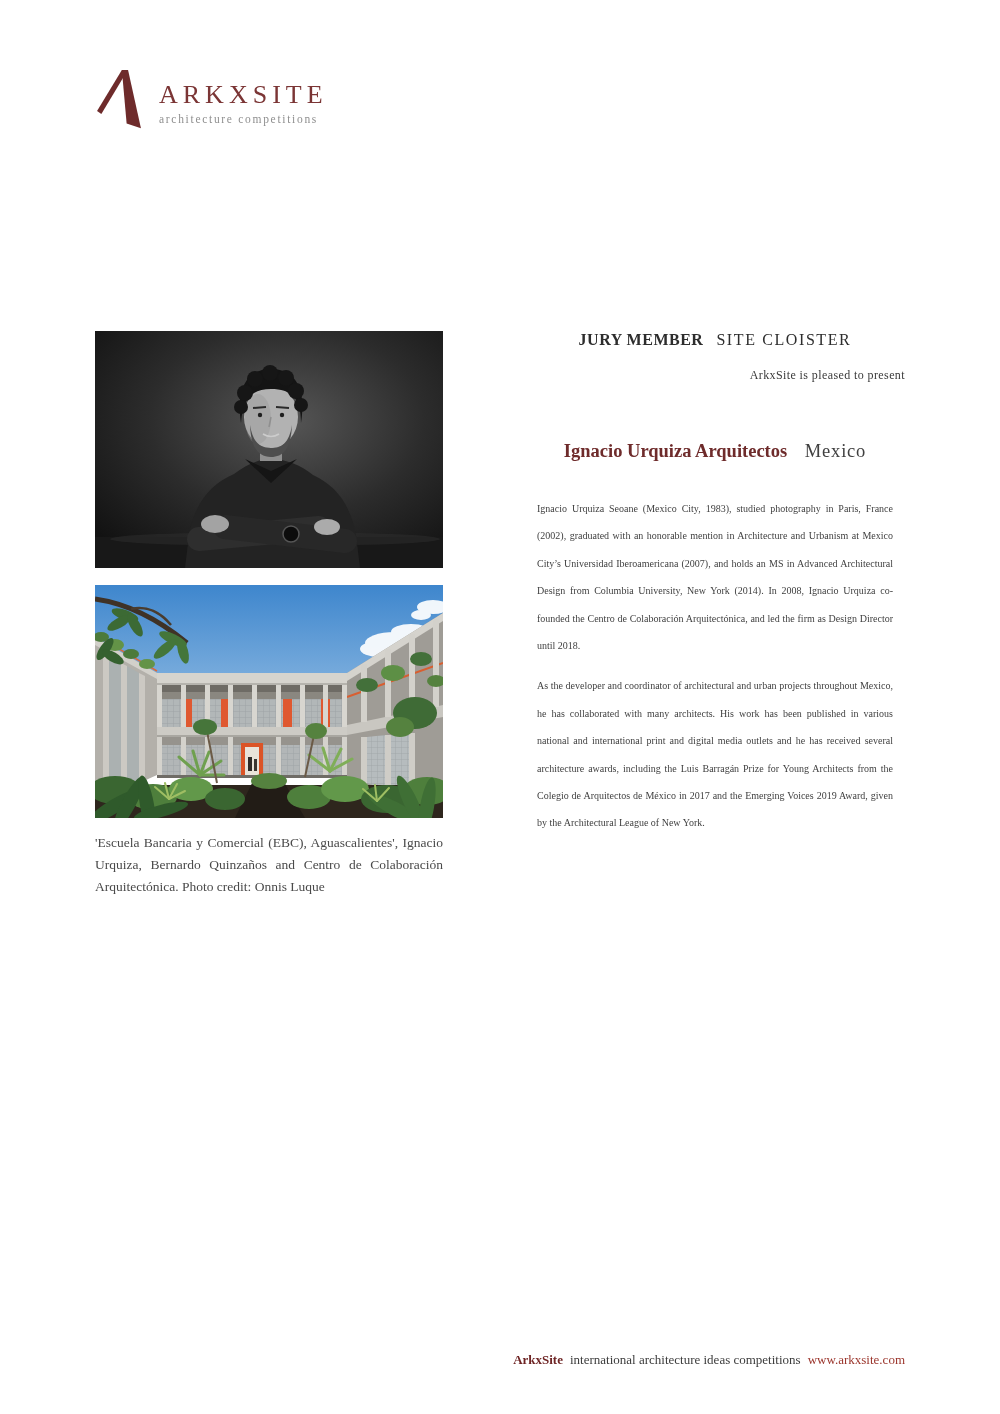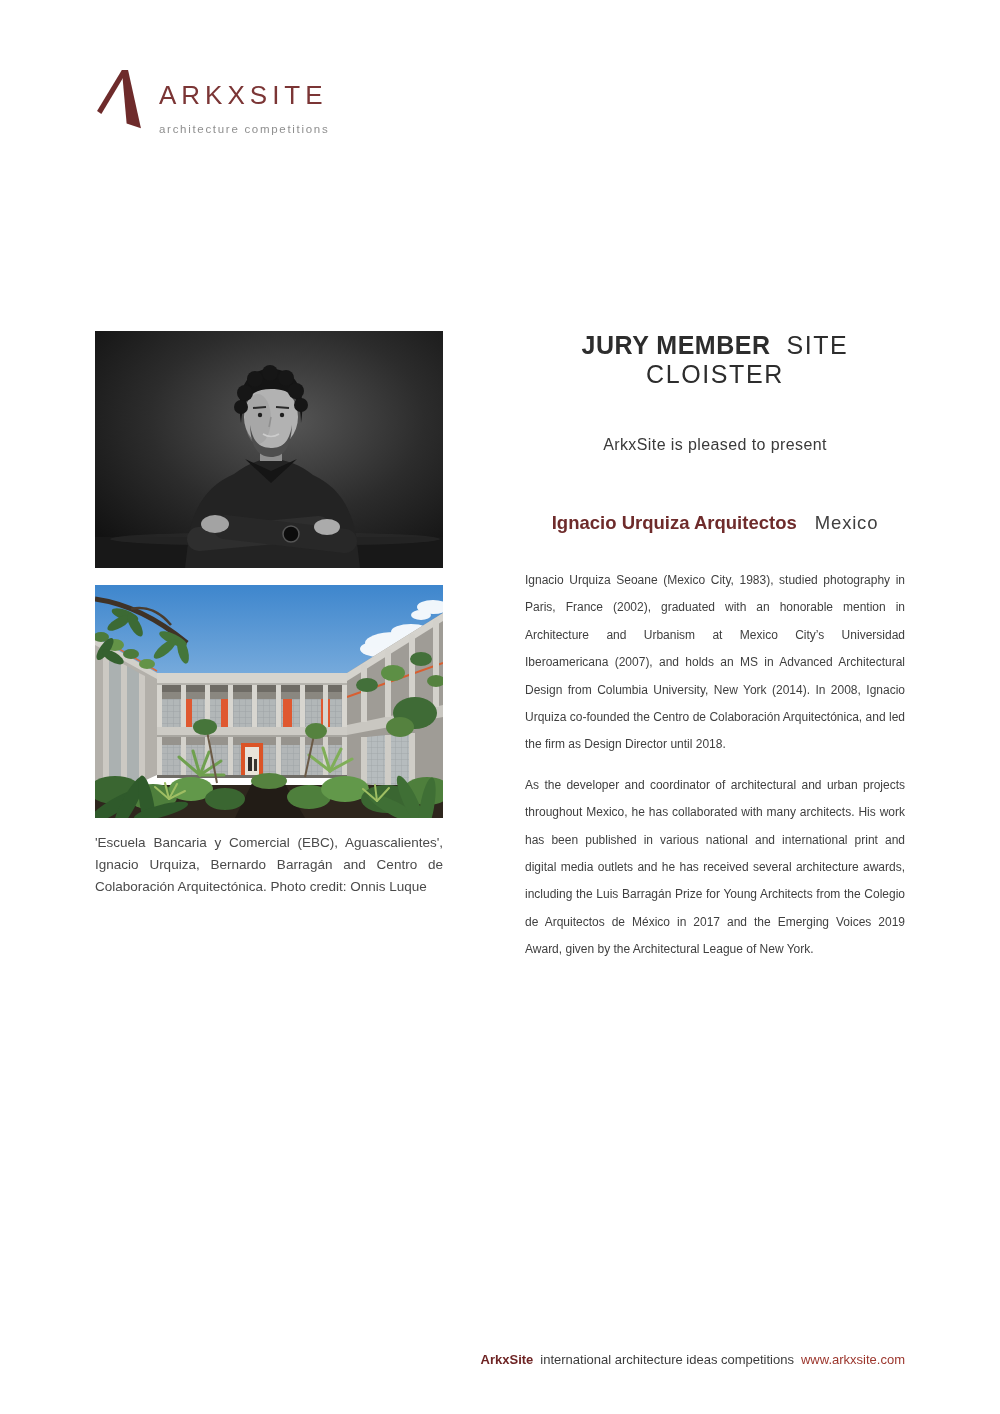--- a/index.html
+++ b/index.html
@@ -1,49 +1,49 @@
 <!DOCTYPE html>
 <html><head>
 <meta charset="utf-8">
 <style>
   html,body{margin:0;padding:0;background:#ffffff;}
   .page{
     position:relative;width:1000px;height:1414px;background:#ffffff;
-    font-family:Liberation Sans, sans-serif;overflow:hidden;
+    font-family:Liberation Serif, serif;overflow:hidden;
   }
 
   
   .logo{position:absolute;left:95px;top:70px;display:flex;align-items:flex-start;}
   .logo-mark{width:48px;height:62px;display:block;}
   .logo-text{margin-left:16px;padding-top:12px;}
   .logo-brand{font-size:26px;letter-spacing:5px;color:#7b3535;line-height:1;font-weight:400;}
-  .logo-tagline{font-size:11.5px;letter-spacing:1.7px;color:#8f8f8f;margin-top:15px;}
+  .logo-tagline{font-size:11.5px;letter-spacing:1.7px;color:#8f8f8f;margin-top:5px;}
 
   
   .left-col{position:absolute;left:95px;top:331px;width:348px;}
   .photo{display:block;width:348px;}
   .photo svg{display:block;width:100%;height:100%;}
   .photo-portrait{height:237px;}
   .photo-building{height:233px;margin-top:17px;}
   .caption{
     margin-top:14px;font-size:13.5px;line-height:1.63;color:#4a4a4a;
     text-align:justify;
   }
 
   
   .right-col{position:absolute;left:525px;top:331px;width:380px;}
-  .jury-heading{text-align:center;font-size:25px;color:#2d2d2d;margin:0;font-weight:400;}
+  .jury-heading{text-align:center;font-size:16px;color:#2d2d2d;margin:0;font-weight:400;}
   .jury-bold{font-weight:bold;letter-spacing:0.5px;margin-right:9px;}
   .jury-reg{letter-spacing:1.6px;}
-  .presents{text-align:center;margin:47px 0 0;font-size:16px;color:#3a3a3a;letter-spacing:0.4px;}
+  .presents{text-align:right;margin:19px 0 0;font-size:12px;color:#3a3a3a;letter-spacing:0.4px;}
   .member-line{text-align:center;margin:58px 0 0;font-size:18.5px;font-weight:400;}
   .member-name{color:#6e2b2b;font-weight:bold;margin-top:36px;}
   .member-country{color:#404040;margin-left:13px;letter-spacing:0.8px;}
   .bio{margin-top:33px;}
-  .bio p{margin:0 0 13px;font-size:12px;line-height:27.4px;color:#3f3f3f;text-align:justify;}
+  .bio p{margin:0 12px 13px;font-size:10px;line-height:27.4px;color:#3f3f3f;text-align:justify;}
 
   
   .footer{position:absolute;right:95px;top:1352px;text-align:left;font-size:13px;color:#3c3c3c;white-space:nowrap;}
   .footer-brand{font-weight:bold;color:#6e2424;margin-right:7px;}
   .footer-url{color:#9b352c;text-decoration:none;margin-left:7px;}
 </style>
 </head>
 <body>
 
 <div class="page">
@@ -283,21 +283,21 @@
             <ellipse cx="88" cy="66" rx="13" ry="5" transform="rotate(75 88 66)"></ellipse>
           </g>
           <g fill="#35612f">
             <ellipse cx="10" cy="64" rx="13" ry="5" transform="rotate(-55 10 64)"></ellipse>
             <ellipse cx="18" cy="72" rx="12" ry="5" transform="rotate(30 18 72)"></ellipse>
           </g>
         </g>
       </svg>
     </figure>
 
-    <p class="caption">'Escuela Bancaria y Comercial (EBC), Aguascalientes', Ignacio Urquiza, Bernardo Barragán and Centro de Colaboración Arquitectónica. Photo credit: Onnis Luque</p>
+    <p class="caption">'Escuela Bancaria y Comercial (EBC), Aguascalientes', Ignacio Urquiza, Bernardo Quinzaños and Centro de Colaboración Arquitectónica. Photo credit: Onnis Luque</p>
   </aside>
 
   <section class="right-col">
     <h1 class="jury-heading">
       <span class="jury-bold">JURY MEMBER</span>
       <span class="jury-reg">SITE CLOISTER</span>
     </h1>
     <p class="presents">ArkxSite is pleased to present</p>
 
     <h2 class="member-line">

